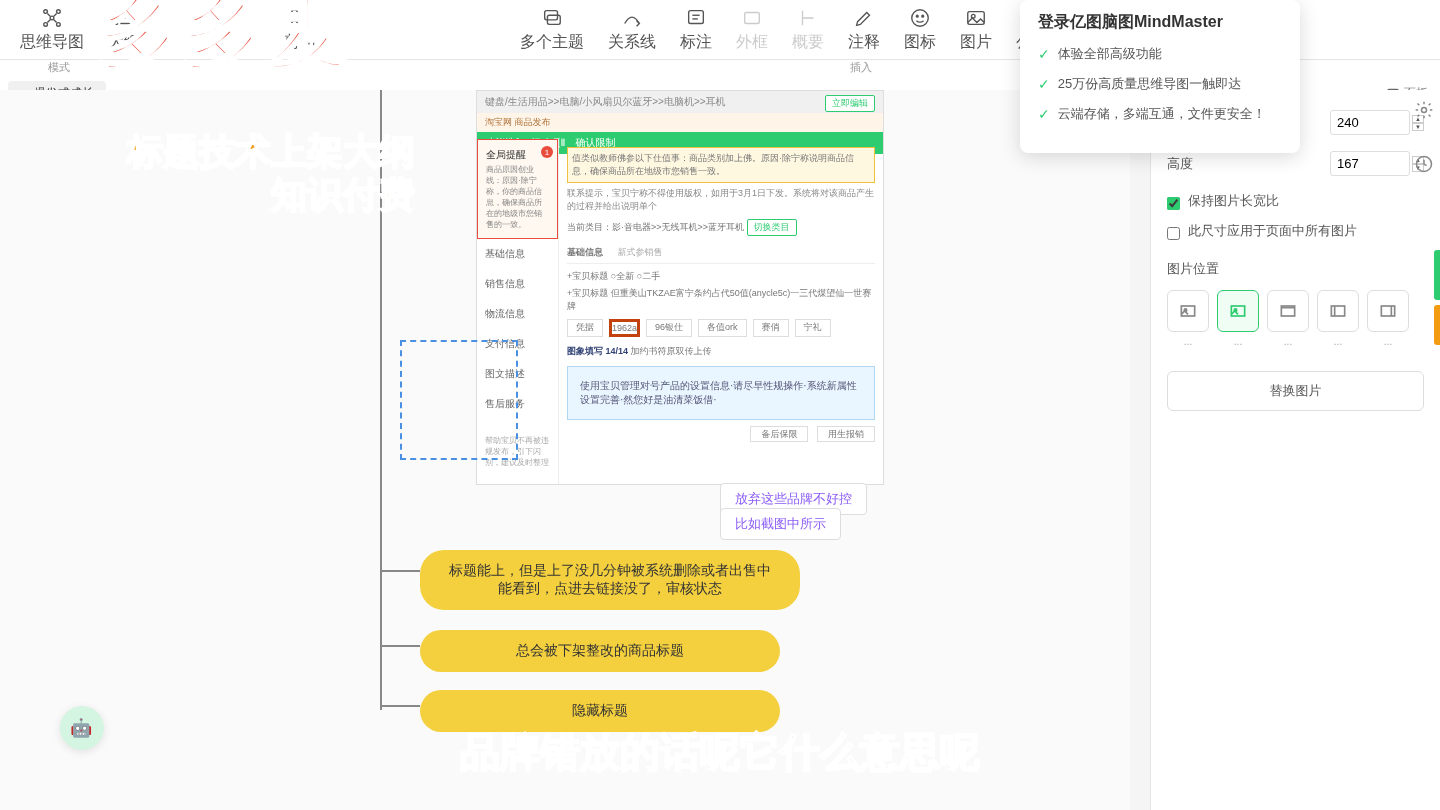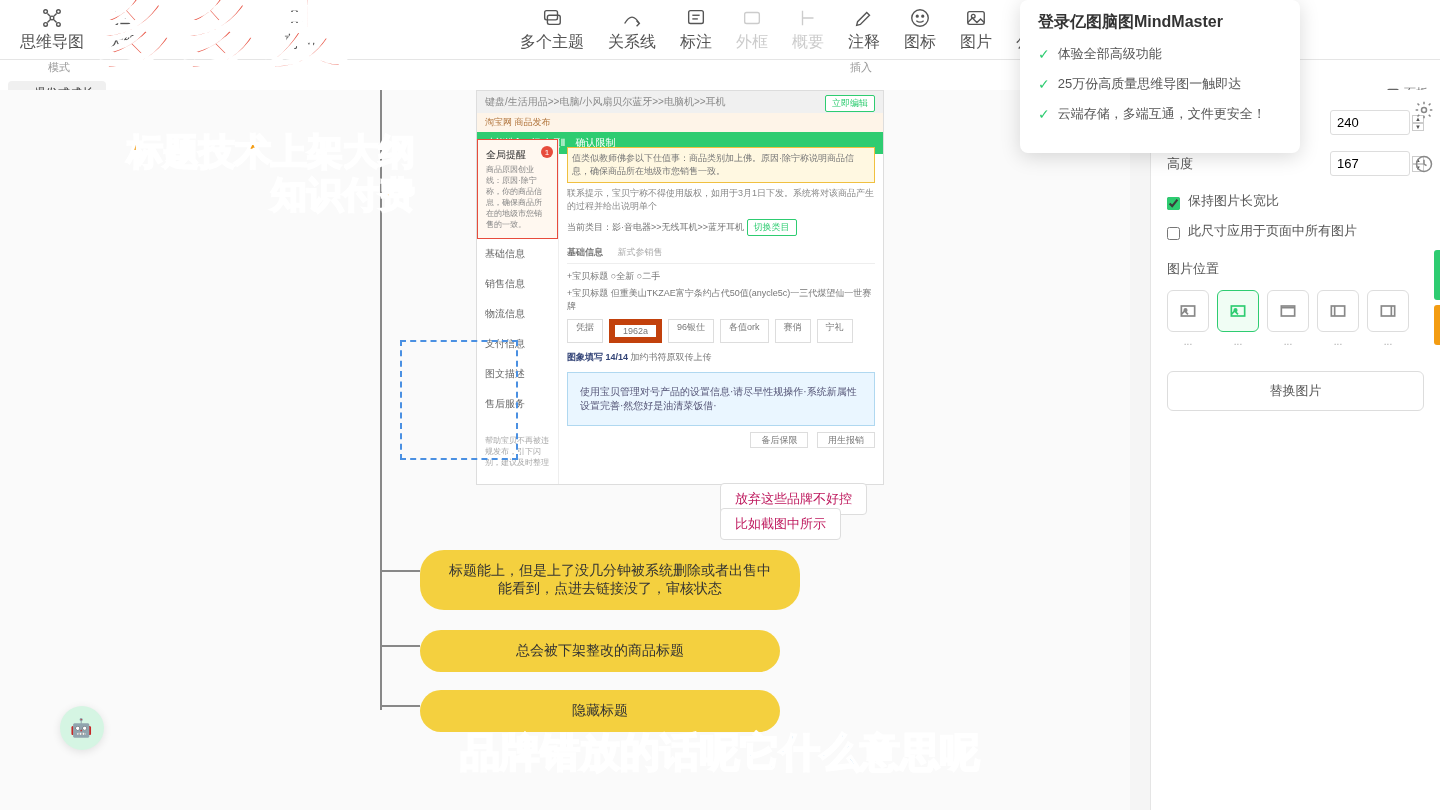--- a/index.html
+++ b/index.html
@@ -15,21 +15,21 @@
 .tab { display: flex; align-items: center; padding: 4px 12px; font-size: 12px; color: #333; background: #f0f0f0; border-radius: 4px 4px 0 0; margin-right: 4px; }
 .tab .dot { width: 8px; height: 8px; border-radius: 50%; background: #2ecc71; margin-right: 6px; }
 .panel-tab { margin-left: auto; margin-right: 12px; font-size: 12px; color: #666; display: flex; align-items: center; }
 .panel-tab svg { margin-right: 4px; }
 
 .canvas { position: absolute; left: 0; top: 90px; right: 310px; bottom: 0; background: #fafafa; overflow: hidden; }
 .connector { position: absolute; border-left: 2px solid #888; }
 .connector-h { position: absolute; border-top: 2px solid #888; }
 
 .mind-node { position: absolute; background: #f4d03f; border-radius: 24px; padding: 12px 28px; font-size: 14px; color: #333; text-align: center; max-width: 380px; }
-.mind-node-sub { position: absolute; background: #fff; border: 1px solid #ddd; border-radius: 4px; padding: 6px 14px; font-size: 13px; color: #be185d; }
+.mind-node-sub { position: absolute; background: #fff; border: 1px solid #ddd; border-radius: 4px; padding: 6px 14px; font-size: 13px; color: #8b5cf6; }
 
 .screenshot-node { position: absolute; left: 476px; top: 0; width: 408px; height: 395px; background: #fff; border: 1px solid #ddd; }
 .screenshot-header { background: #f0f0f0; padding: 4px 8px; font-size: 10px; color: #888; }
 .screenshot-tabs { background: #2ecc71; height: 22px; display: flex; align-items: center; padding: 0 8px; font-size: 10px; color: #fff; }
 .screenshot-side { position: absolute; left: 0; top: 48px; width: 82px; bottom: 0; background: #fff; border-right: 1px solid #eee; }
 .screenshot-side-item { padding: 8px 8px; font-size: 10px; color: #666; }
 .screenshot-side-item.highlight { background: #fff8f0; border: 1px solid #e74c3c; color: #333; position: relative; }
 .badge-err { position: absolute; right: 4px; top: 6px; width: 12px; height: 12px; border-radius: 50%; background: #e74c3c; color: #fff; font-size: 8px; display: flex; align-items: center; justify-content: center; }
 .screenshot-main { position: absolute; left: 82px; right: 0; top: 48px; bottom: 0; padding: 8px; font-size: 9px; color: #777; }
 .screenshot-alert { background: #fff8e1; border: 1px solid #f0c040; padding: 4px; margin-bottom: 4px; font-size: 9px; }
@@ -265,21 +265,21 @@
         <span class="screenshot-btn">切换类目</span>
       </div>
       <div style="border-bottom:1px solid #eee;padding:4px 0;margin-bottom:6px">
         <b>基础信息</b>
         <span style="margin-left:12px;color:#aaa">新式参销售</span>
       </div>
       <div style="margin:4px 0"><span>+宝贝标题</span> ○全新 ○二手</div>
       <div style="margin:4px 0"><span>+宝贝标题</span> 但重美山TKZAE富宁条约占代50值(anycle5c)一三代煤望仙一世赛牌</div>
       <div style="display:flex;gap:6px;margin:6px 0">
         <span style="border:1px solid #ddd;padding:1px 8px">凭据</span>
-        <span style="border:6px solid #c2410c;padding:1px 8px">1962a</span>
+        <span style="border:3px solid #c2410c;padding:1px 0">1962a</span>
         <span style="border:1px solid #ddd;padding:1px 8px">96银仕</span>
         <span style="border:1px solid #ddd;padding:1px 8px">各值ork</span>
         <span style="border:1px solid #ddd;padding:1px 8px">赛俏</span>
         <span style="border:1px solid #ddd;padding:1px 8px">宁礼</span>
       </div>
       <div style="margin:8px 0"><b style="color:#347">图象填写 14/14</b> 加约书符原双传上传</div>
       <div class="screenshot-upload">使用宝贝管理对号产品的设置信息·请尽早性规操作·系统新属性设置完善·然您好是油清菜饭借·</div>
       <div style="text-align:right;margin-top:8px">
         <span style="border:1px solid #ddd;padding:2px 10px;margin-right:6px">备后保限</span>
         <span style="border:1px solid #ddd;padding:2px 10px">用生报销</span>

